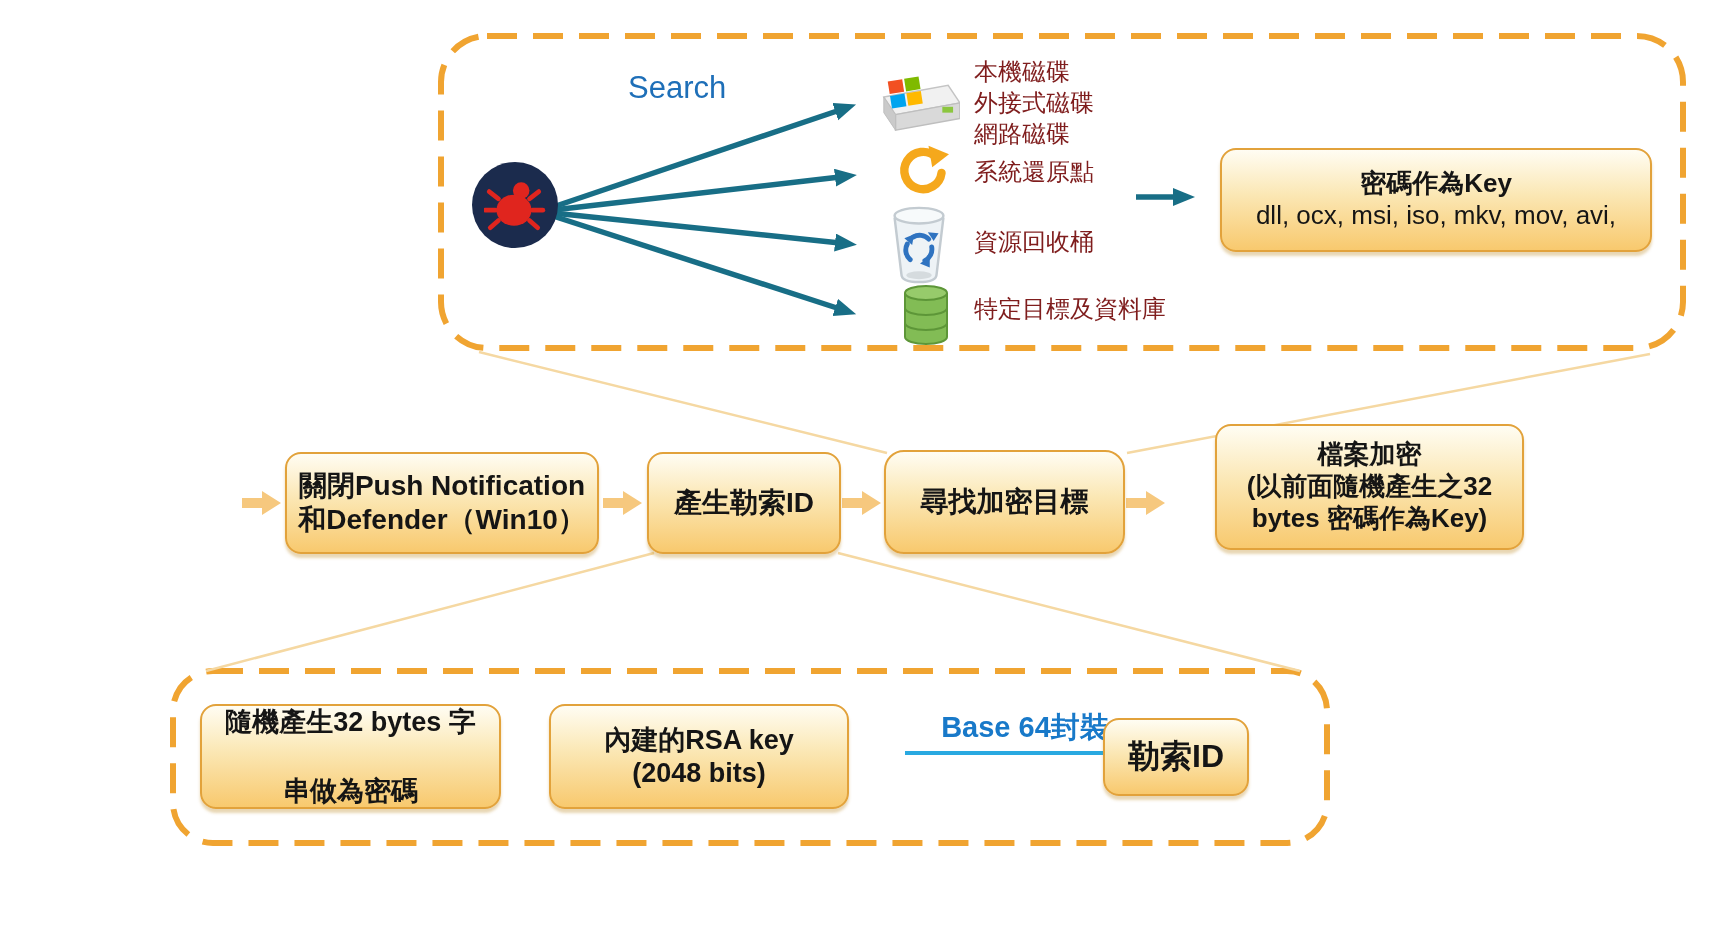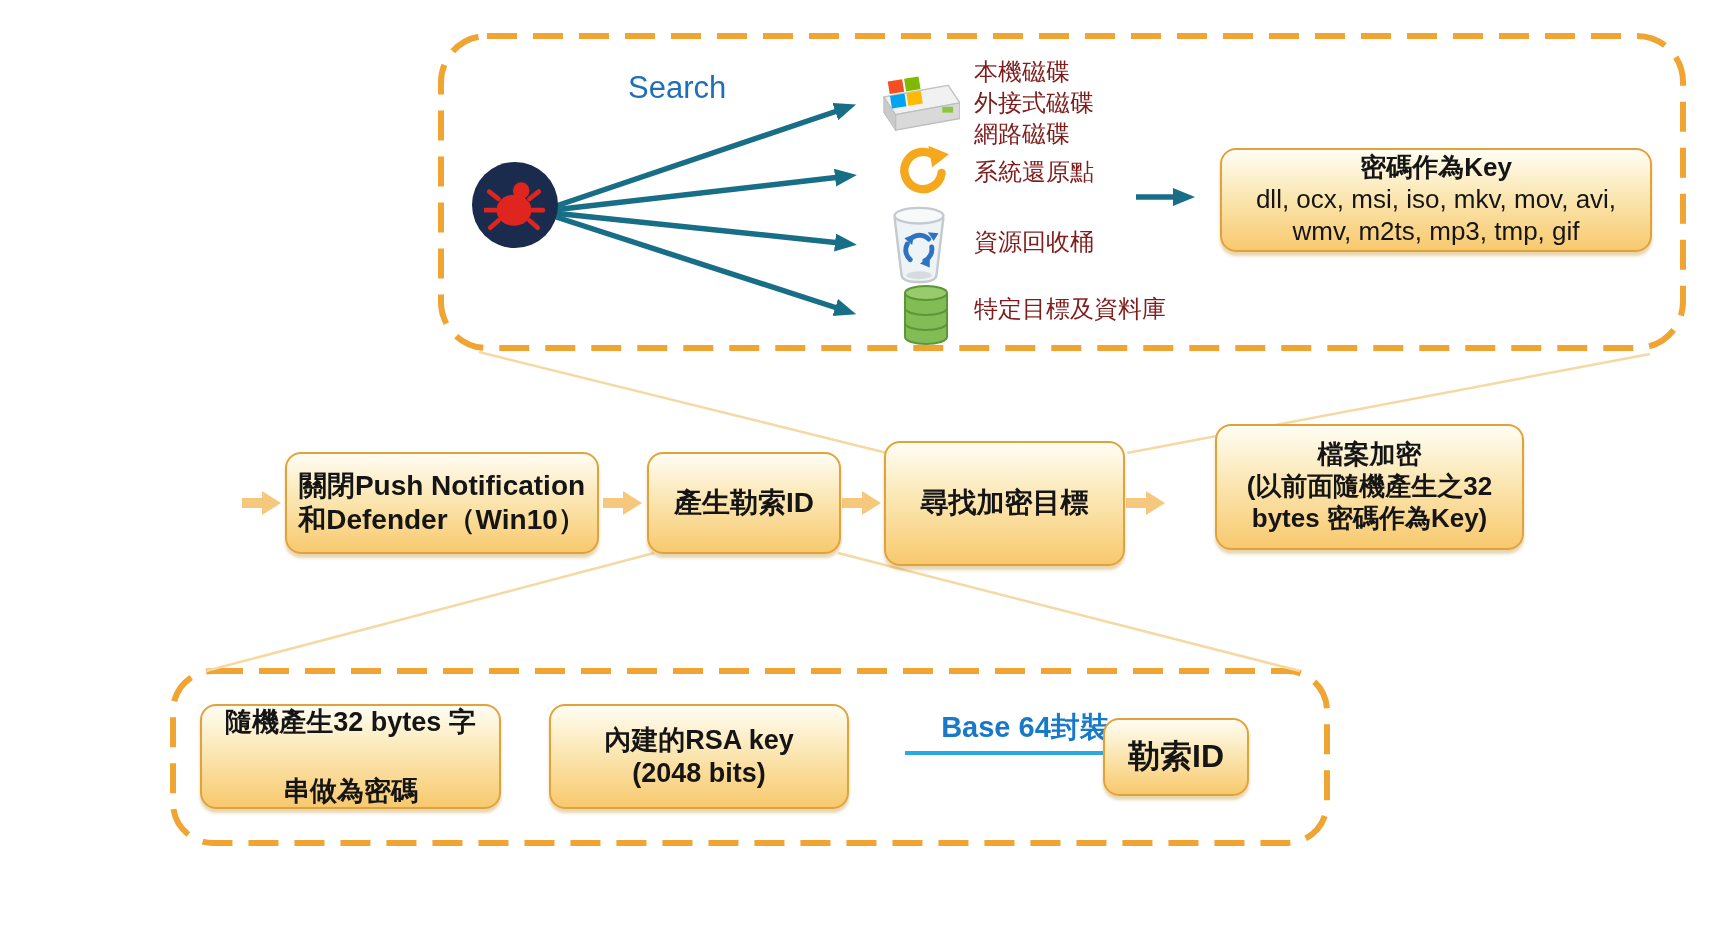--- a/index.html
+++ b/index.html
@@ -137,34 +137,33 @@
     <div>外接式磁碟</div>
     <div>網路磁碟</div>
   </div>
   <div class="target-label" style="left:974px;top:156px;">系統還原點</div>
   <div class="target-label" style="left:974px;top:226px;">資源回收桶</div>
   <div class="target-label" style="left:974px;top:293px;">特定目標及資料庫</div>
 
   <div class="obox" style="left:1220px;top:148px;width:432px;height:104px;font-size:26px;">
     <div class="exbox-title">密碼作為Key</div>
     <div class="nb">dll, ocx, msi, iso, mkv, mov, avi,</div>
-    <div class="nb">wmv, m2ts, mp3, tmp, gif</div>
   </div>
 
 
   <div class="obox" style="left:285px;top:452px;width:314px;height:102px;font-size:28px;">
     <div>關閉Push Notification</div>
     <div>和Defender（Win10）</div>
   </div>
 
   <div class="obox" style="left:647px;top:452px;width:194px;height:102px;font-size:28px;">
     <div>產生勒索ID</div>
   </div>
 
-  <div class="obox" style="left:884px;top:441px;width:241px;height:125px;font-size:28px;">
+  <div class="obox" style="left:884px;top:450px;width:241px;height:104px;font-size:28px;border-radius:20px;">
     <div>尋找加密目標</div>
   </div>
 
   <div class="obox" style="left:1167px;top:424px;width:309px;height:126px;font-size:26px;margin-left:48px;">
     <div>檔案加密</div>
     <div>(以前面隨機產生之32</div>
     <div>bytes 密碼作為Key)</div>
   </div>
 
   <div class="obox" style="left:200px;top:704px;width:301px;height:105px;font-size:27px;gap:36px;">

